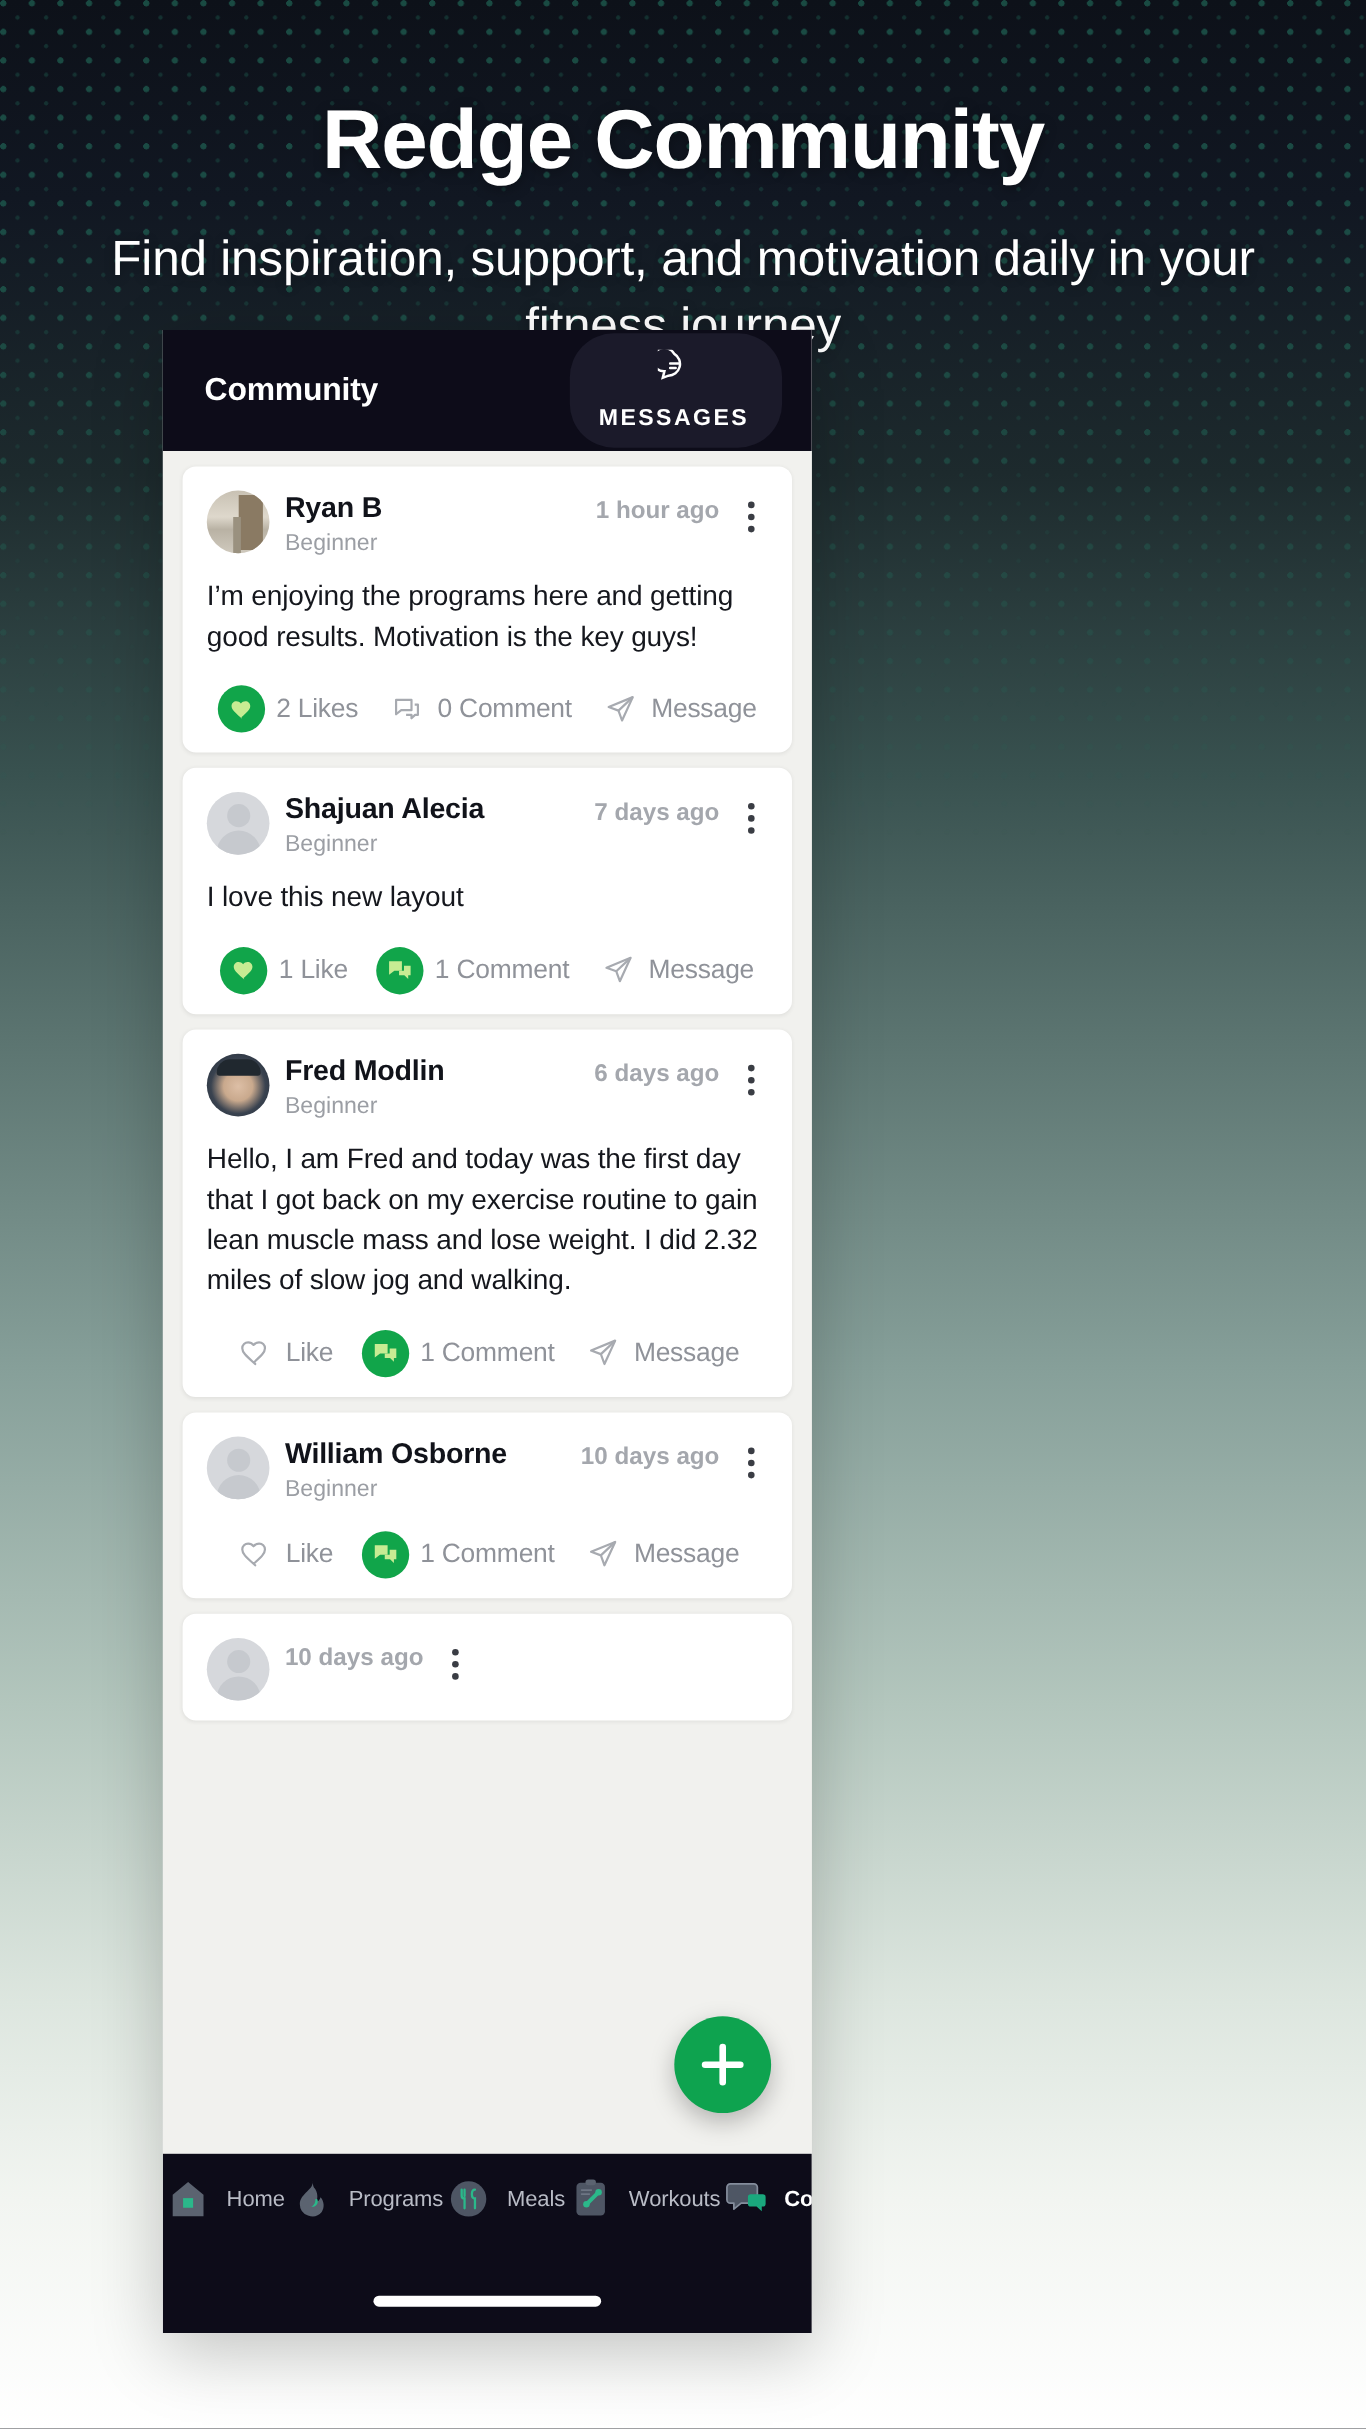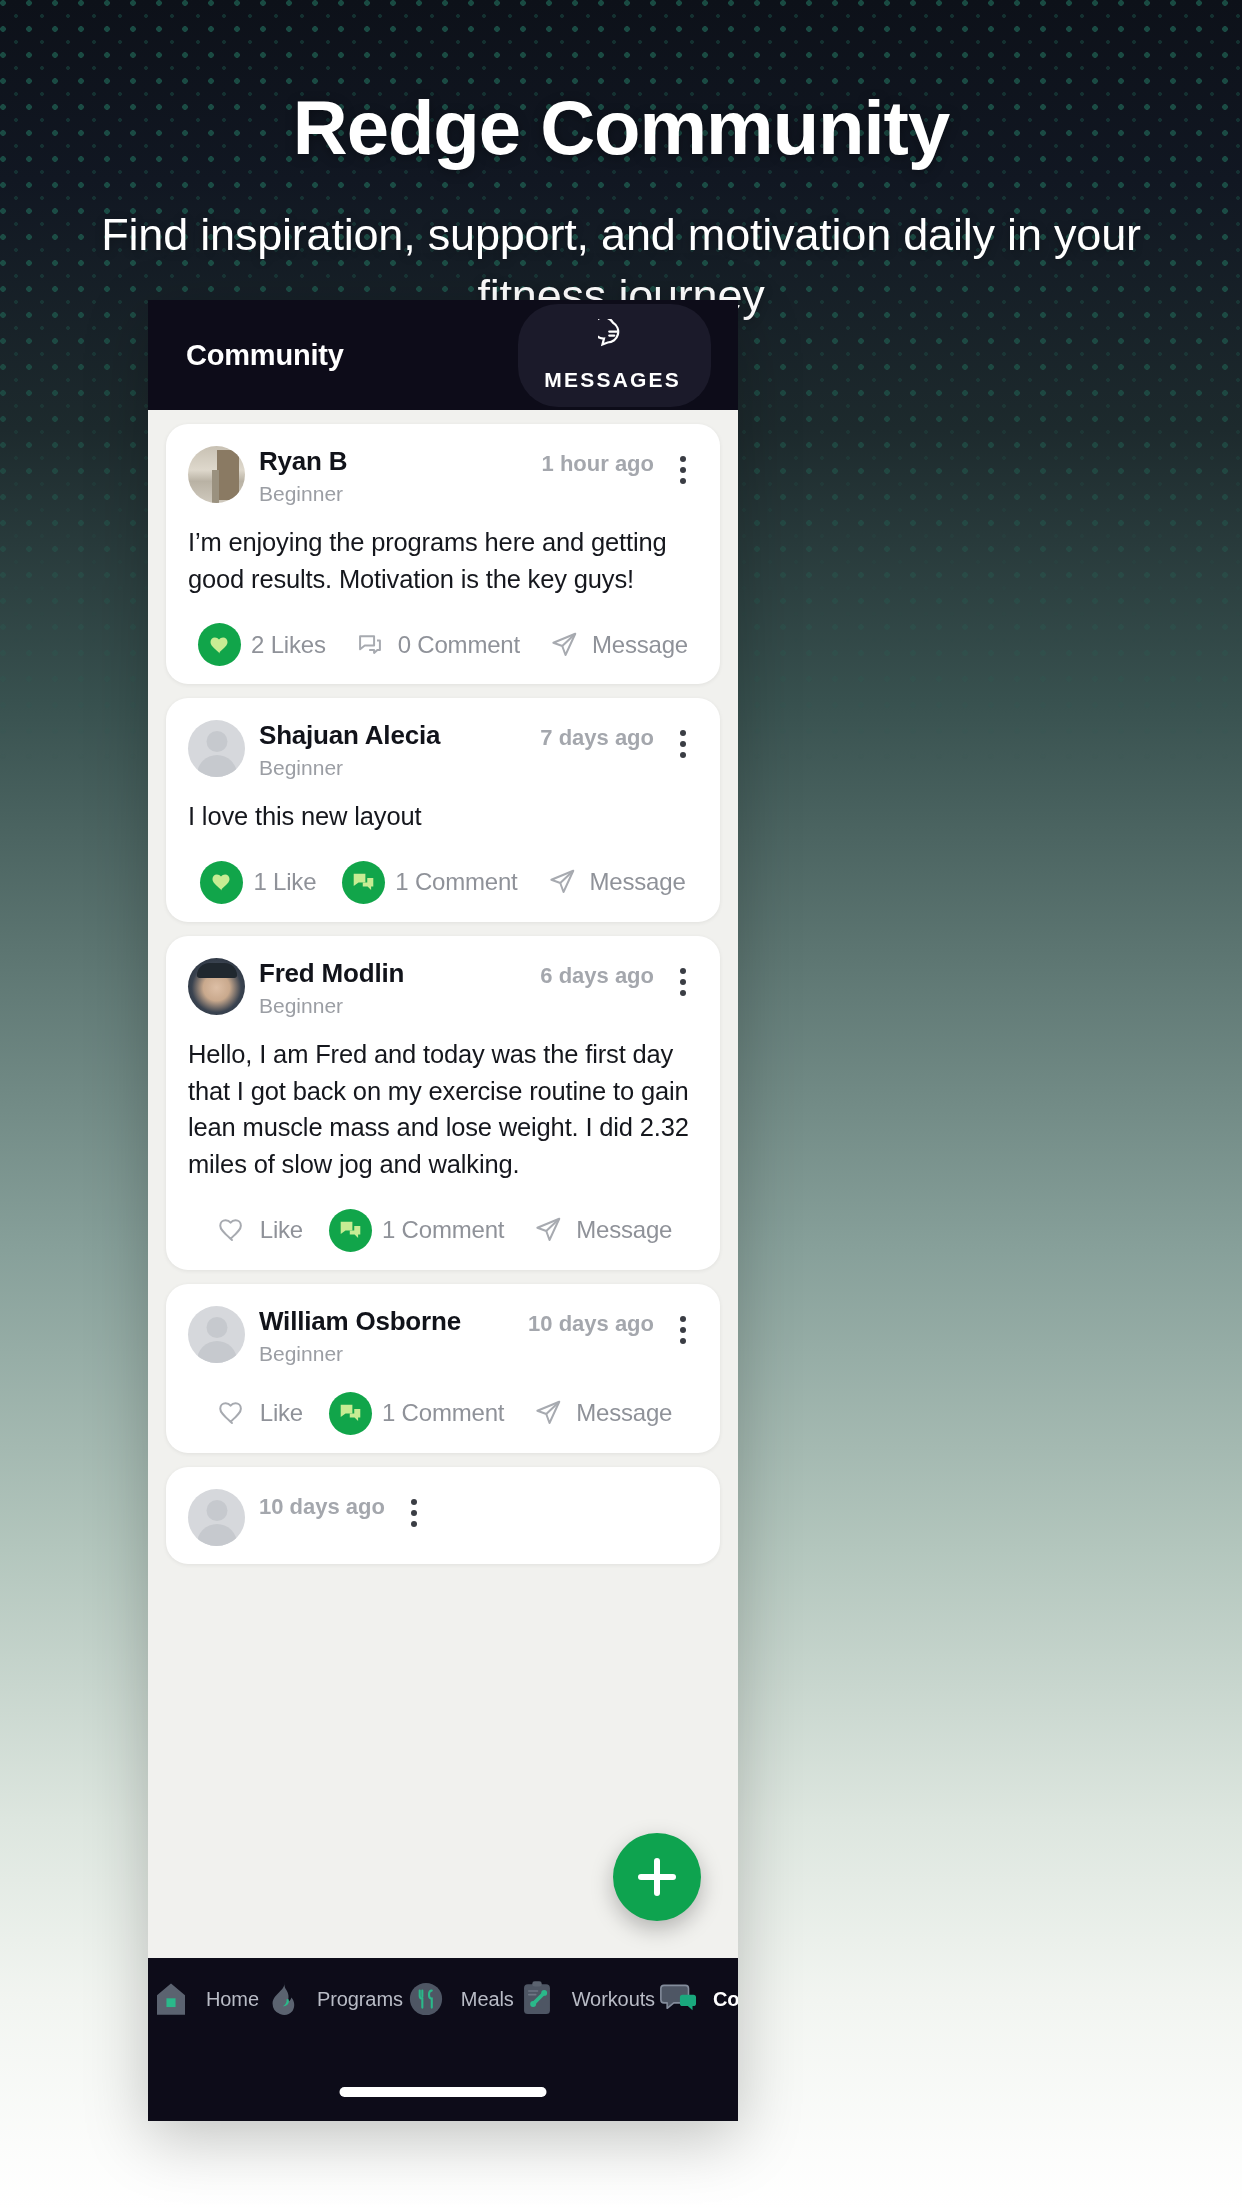--- a/index.html
+++ b/index.html
@@ -142,21 +142,21 @@
     top: 110px;
     width: 590px;
     height: 1711px;
     background: #f1f1ee;
     padding: 0 18px;
     overflow: hidden;
   }
 
   .post-card {
     background: #ffffff;
-    border-radius: 22px;
+    border-radius: 12px;
     margin-top: 14px;
     padding: 22px 22px 18px 22px;
     box-shadow: 0 1px 4px rgba(0,0,0,0.07);
   }
 
   .post-head {
     display: flex;
     align-items: flex-start;
     gap: 14px;
   }

